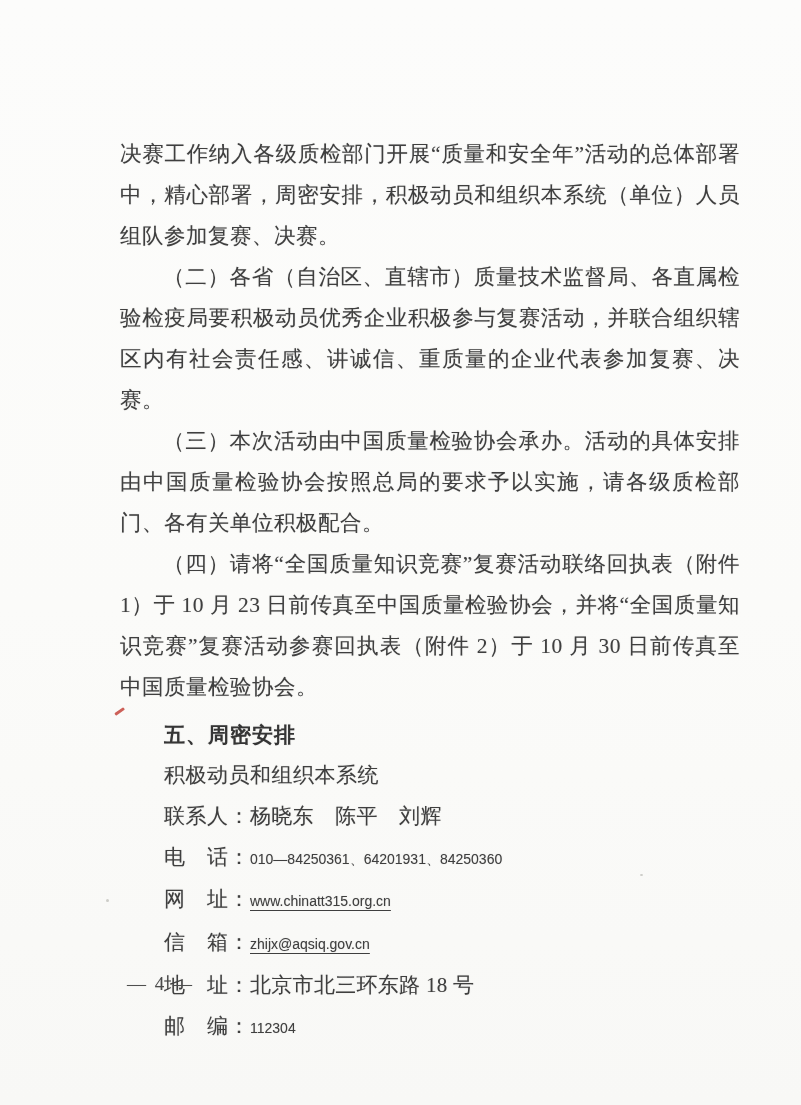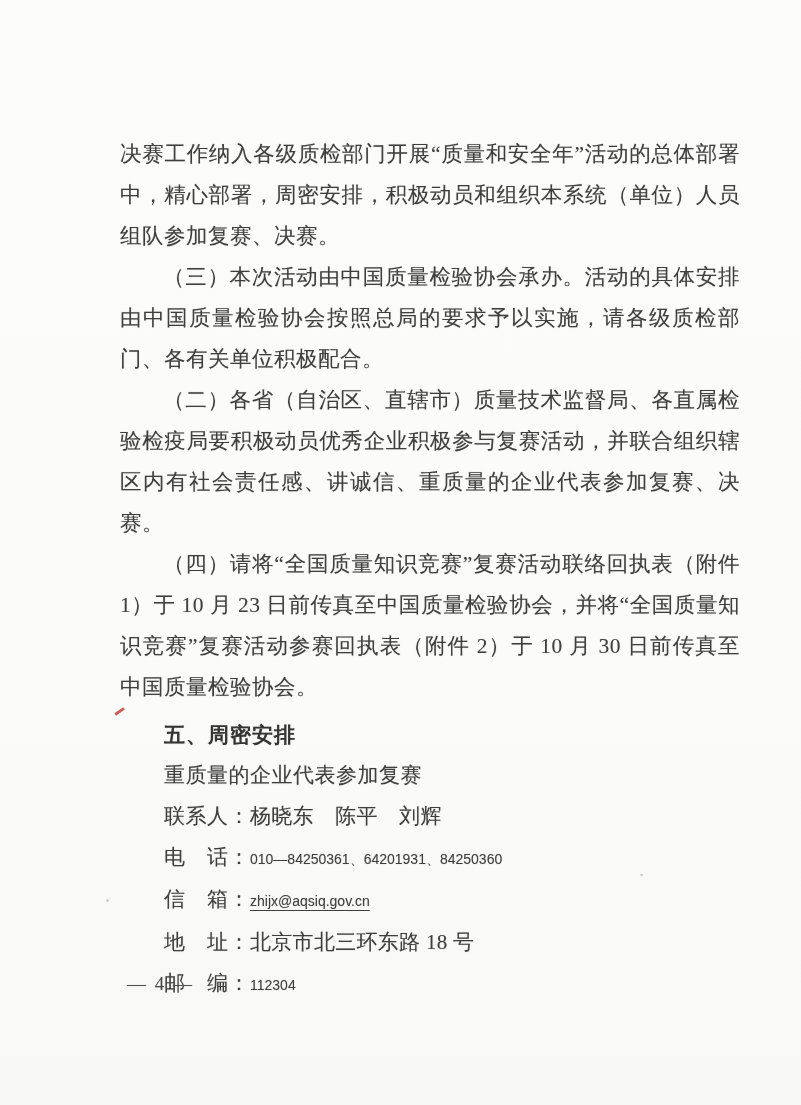--- a/index.html
+++ b/index.html
@@ -106,41 +106,44 @@
 </style>
 </head>
 <body>
 
 <div class="page">
 
   <div class="content">
 
     <p class="para">决赛工作纳入各级质检部门开展“质量和安全年”活动的总体部署中，精心部署，周密安排，积极动员和组织本系统（单位）人员组队参加复赛、决赛。</p>
 
+    <p class="para indent">（二）各省（自治区、直辖市）质量技术监督局、各直属检验检疫局要积极动员优秀企业积极参与复赛活动，并联合组织辖区内有社会责任感、讲诚信、重质量的企业代表参加复赛、决赛。</p>
+
     <p class="para indent">（三）本次活动由中国质量检验协会承办。活动的具体安排由中国质量检验协会按照总局的要求予以实施，请各级质检部门、各有关单位积极配合。</p>
-
-    <p class="para indent">（二）各省（自治区、直辖市）质量技术监督局、各直属检验检疫局要积极动员优秀企业积极参与复赛活动，并联合组织辖区内有社会责任感、讲诚信、重质量的企业代表参加复赛、决赛。</p>
 
     <p class="para indent">（四）请将“全国质量知识竞赛”复赛活动联络回执表（附件 1）于 10 月 23 日前传真至中国质量检验协会，并将“全国质量知识竞赛”复赛活动参赛回执表（附件 2）于 10 月 30 日前传真至中国质量检验协会。</p>
 
     <h2 class="section-heading">五、周密安排</h2>
 
-    <p class="org-line">重质量的企业代表参加复赛</p>
+    <p class="org-line">积极动员和组织本系统</p>
 
     <div class="contact-list">
 
       <div class="contact-row">
         <span class="label">联系人：</span><span class="value">杨晓东　陈平　刘辉</span>
       </div>
 
       <div class="contact-row">
         <span class="label">电　话：</span><span class="value latin">010—84250361、64201931、84250360</span>
       </div>
 
 
+      <div class="contact-row">
+        <span class="label">网　址：</span><span class="value latin underline">www.chinatt315.org.cn</span>
+      </div>
 
       <div class="contact-row">
         <span class="label">信　箱：</span><span class="value latin underline">zhijx@aqsiq.gov.cn</span>
       </div>
 
       <div class="contact-row">
         <span class="label">地　址：</span><span class="value">北京市北三环东路 18 号</span>
       </div>
 
       <div class="contact-row">

